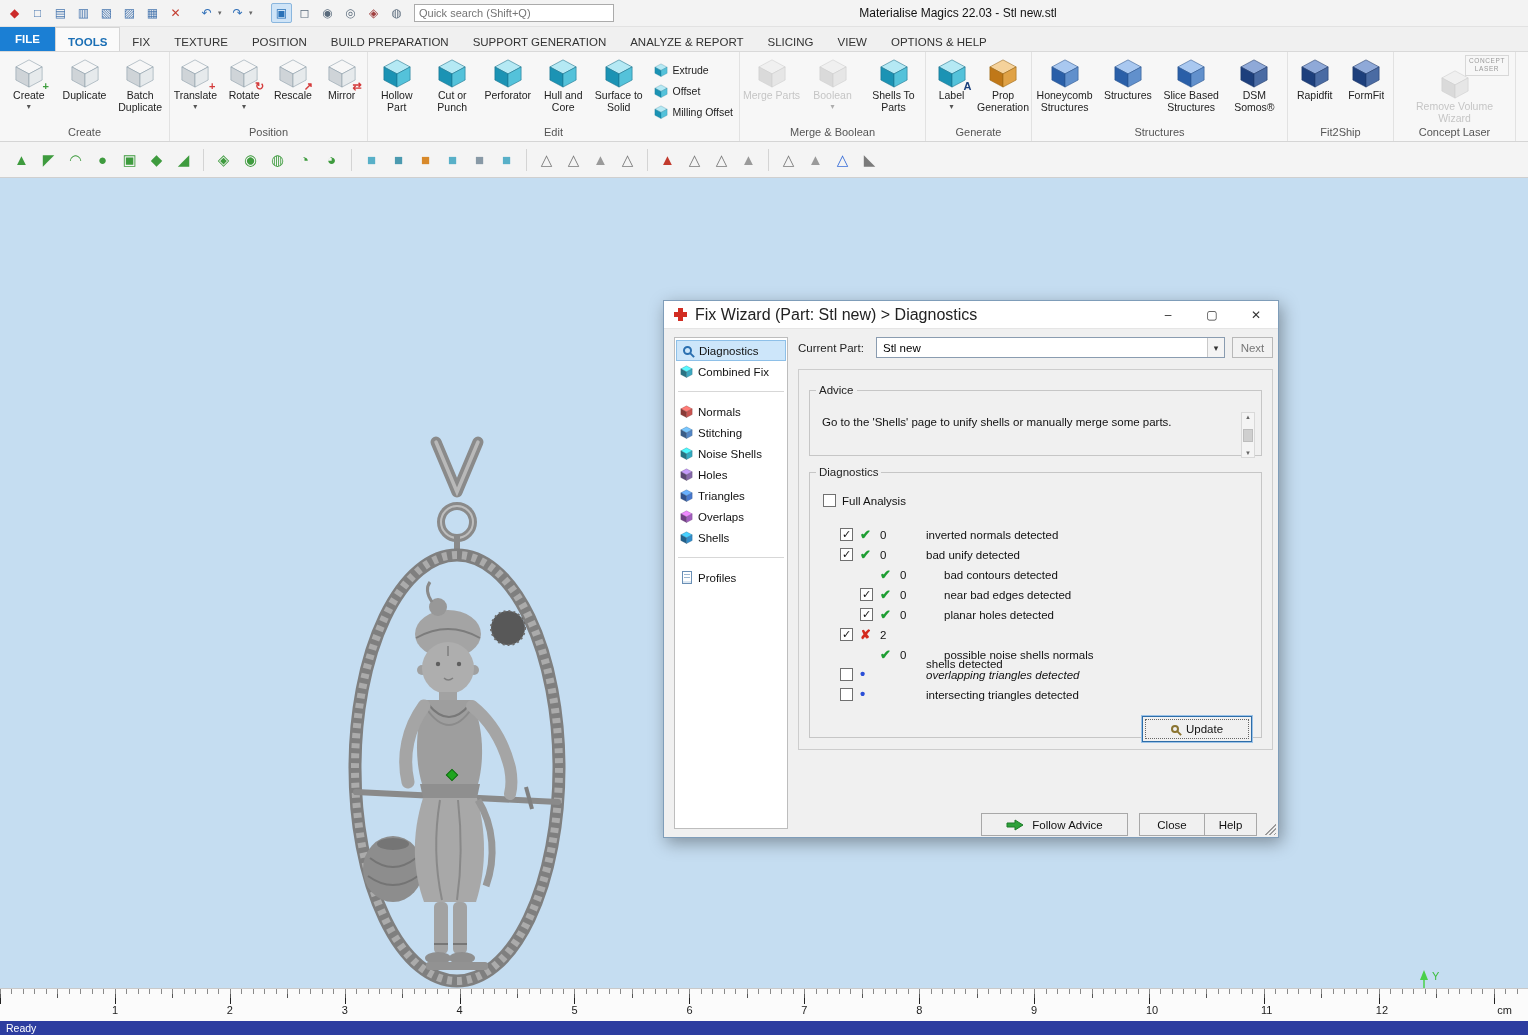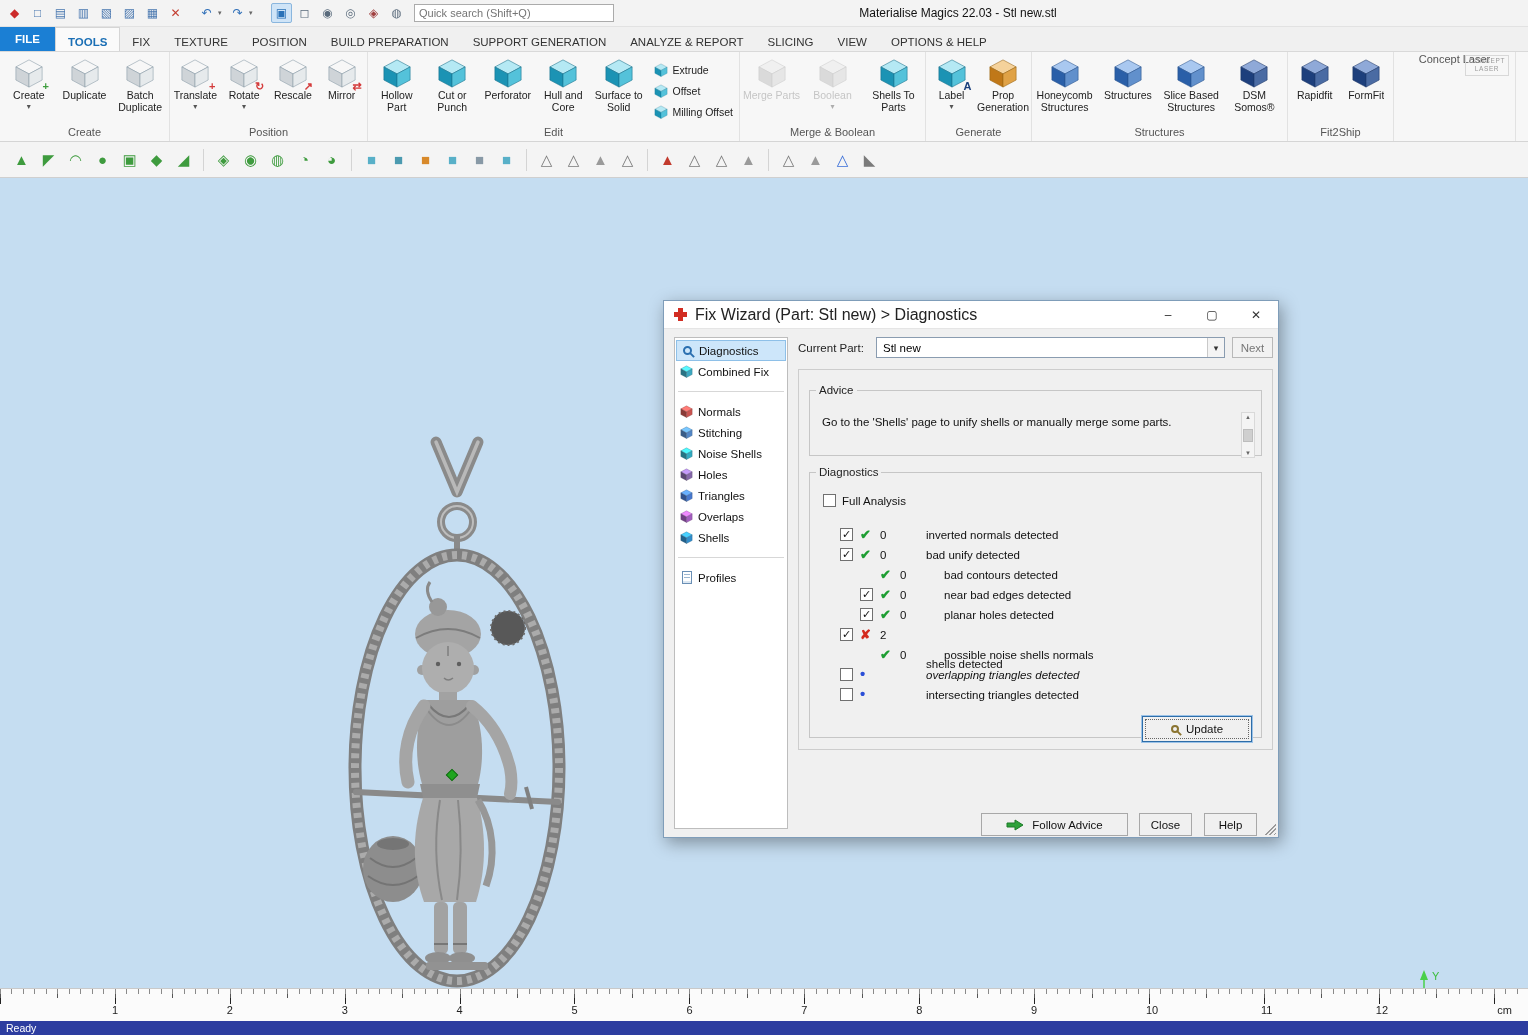--- a/index.html
+++ b/index.html
@@ -111,21 +111,21 @@
   .mark.check{color:#1e9e33}
   .mark.cross{color:#d42a1e}
   .mark.dot{color:#2b4fd7;font-size:15px;top:-1px}
   .cnt{position:absolute;top:3px;color:#111}
   .dlabel{position:absolute;top:3px;color:#111;white-space:nowrap}
   .update-btn{position:absolute;left:332px;top:238px;width:110px;height:26px;background:#f0f0f0;border:1px solid #2e6da8;box-shadow:0 0 0 1px #9cc3e8;outline:1px dotted #666;outline-offset:-4px;display:flex;align-items:center;justify-content:center;gap:7px;font-size:11.5px;font-family:inherit;color:#111}
   .mag2{width:8px;height:8px;border:2px solid #8a7430;border-radius:50%;position:relative;flex:none}
   .mag2::after{content:"";position:absolute;width:6px;height:2px;background:#8a7430;transform:rotate(45deg);right:-5px;bottom:-3px}
   .fbtn{position:absolute;top:512px;height:23px;background:#f0f0f0;border:1px solid #a8a8a8;font-family:inherit;font-size:11.5px;color:#111;display:flex;align-items:center;justify-content:center;gap:8px}
   .fa-btn{left:317px;width:147px}
-  .close-btn2{left:475px;width:53px}
+  .close-btn2{left:475px;width:66px}
   .help-btn{left:540px;width:53px}
   .grip{position:absolute;right:2px;bottom:2px;width:13px;height:13px;
     background:linear-gradient(135deg,transparent 0 55%,#9a9a9a 55% 62%,transparent 62% 72%,#9a9a9a 72% 79%,transparent 79% 89%,#9a9a9a 89% 96%,transparent 96%)}
 </style>
 </head>
 <body>
 
 <svg width="0" height="0" style="position:absolute">
   <defs>
     <g id="cubeShape">
@@ -437,20 +437,30 @@
               </svg>
             </span>
           <span class="rtext">FormFit</span>
         </div>
       </div>
       <div class="rlabel">Fit2Ship</div>
     </div>
 
     <div class="rgroup g7">
       <div class="cl-logo">CONCEPT LASER</div>
+      <div class="rbtns" style="padding-top:14px">
+        <div class="rbtn disabled" style="max-width:100px">
+          <span class="ricon">
+              <svg class="cube pal-gray" viewBox="0 0 32 32">
+                <use href="#cubeShape"></use>
+              </svg>
+            </span>
+          <span class="rtext">Remove Volume Wizard</span>
+        </div>
+      </div>
       <div class="rlabel">Concept Laser</div>
     </div>
 
   </div>
 
   <div class="toolbar2">
       <span class="t2btn" style="color: rgb(62, 155, 62);">▲</span>
       <span class="t2btn" style="color: rgb(62, 155, 62);">◤</span>
       <span class="t2btn" style="color: rgb(62, 155, 62);">◠</span>
       <span class="t2btn" style="color: rgb(62, 155, 62);">●</span>

